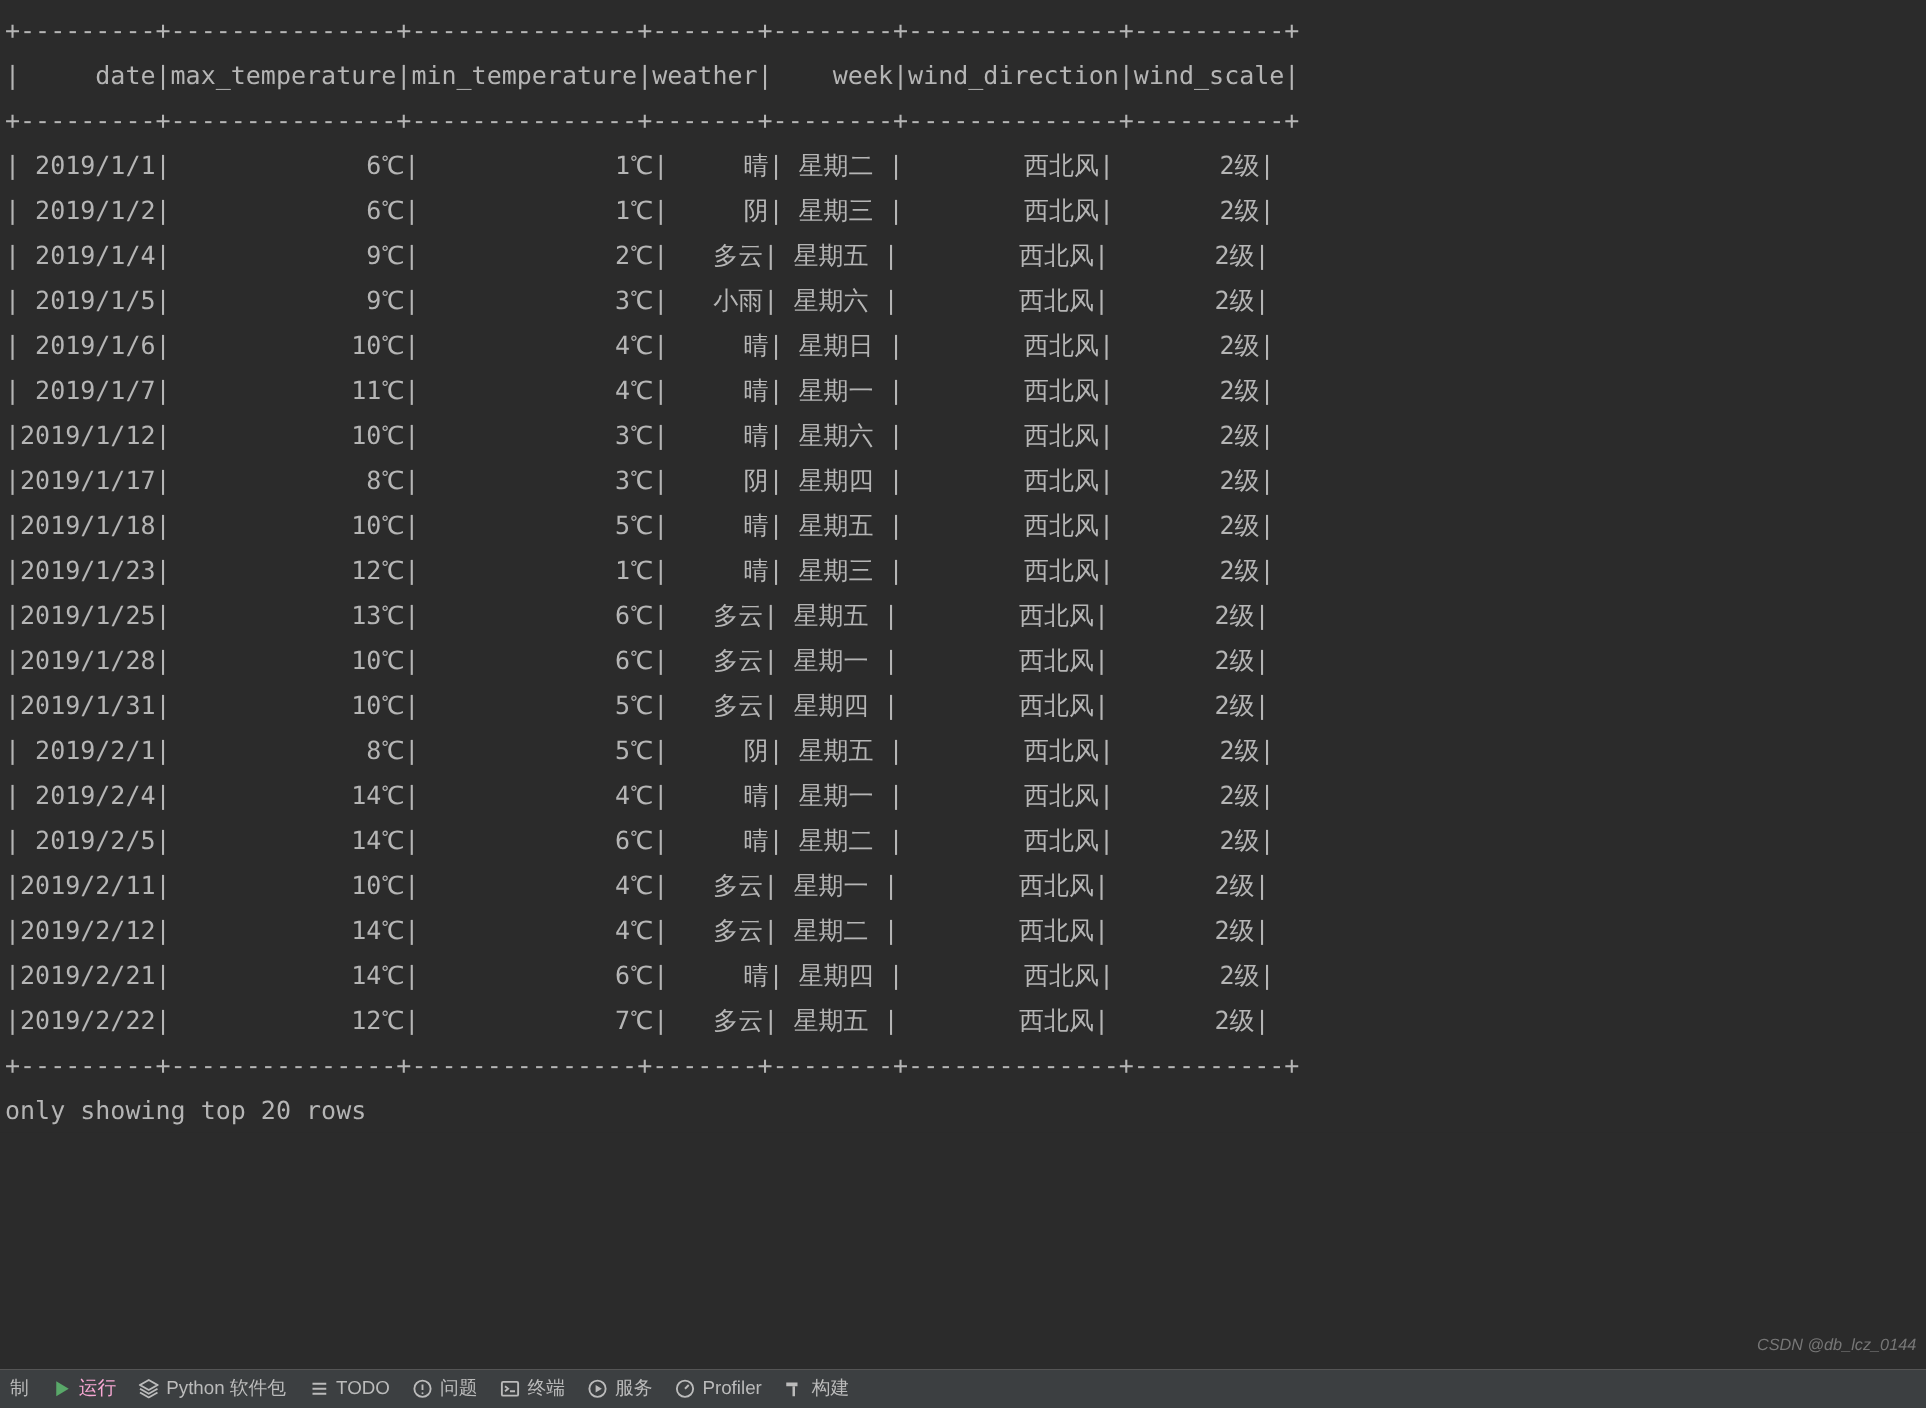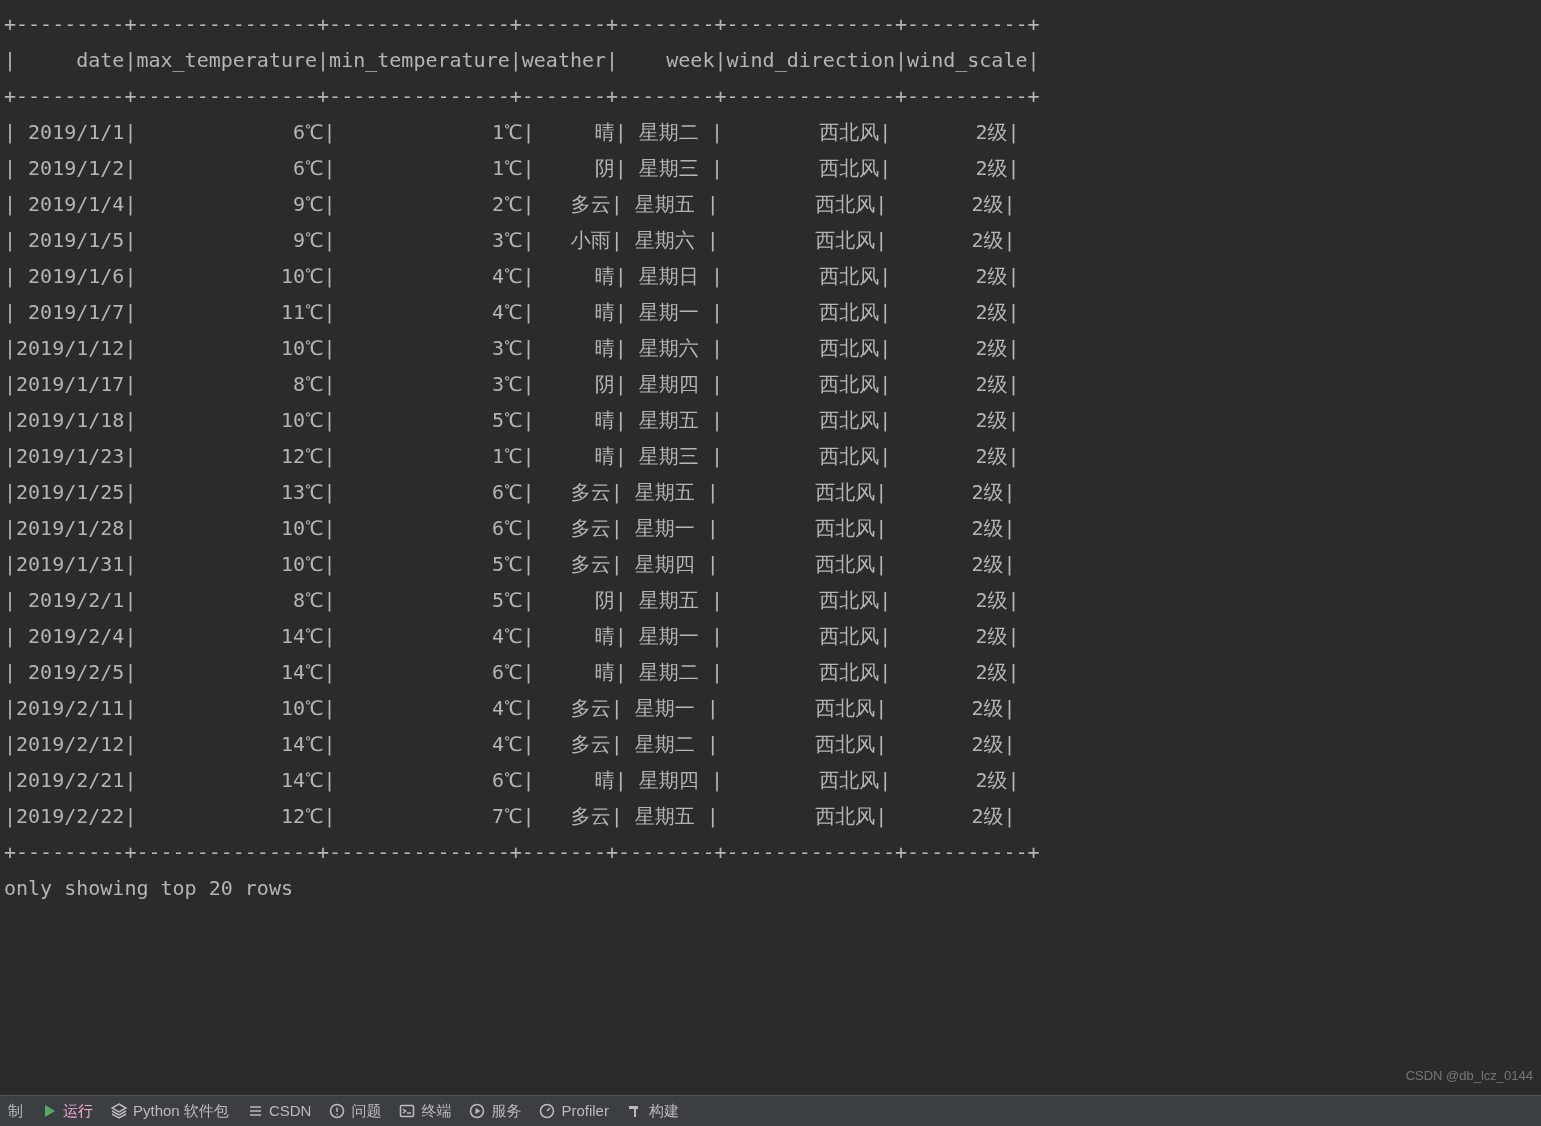--- a/index.html
+++ b/index.html
@@ -43,20 +43,21 @@
   .bottom-bar .item.active { color: #f9a8d4; }
   .bottom-bar .icon { display: inline-flex; width: 16px; height: 16px; }
   .watermark {
     position: fixed;
     right: 8px;
     bottom: 32px;
     font-size: 13px;
     color: #8a8a8a;
     font-family: "Segoe UI", sans-serif;
     opacity: 0.8;
+    font-style: italic;
   }
 </style>
 </head>
 <body>
 
 <div class="console" id="console"><div class="row">+---------+---------------+---------------+-------+--------+--------------+----------+</div><div class="row">|     date|max_temperature|min_temperature|weather|    week|wind_direction|wind_scale|</div><div class="row">+---------+---------------+---------------+-------+--------+--------------+----------+</div><div class="row">| 2019/1/1|             6℃|             1℃|     晴| 星期二 |        西北风|       2级|</div><div class="row">| 2019/1/2|             6℃|             1℃|     阴| 星期三 |        西北风|       2级|</div><div class="row">| 2019/1/4|             9℃|             2℃|   多云| 星期五 |        西北风|       2级|</div><div class="row">| 2019/1/5|             9℃|             3℃|   小雨| 星期六 |        西北风|       2级|</div><div class="row">| 2019/1/6|            10℃|             4℃|     晴| 星期日 |        西北风|       2级|</div><div class="row">| 2019/1/7|            11℃|             4℃|     晴| 星期一 |        西北风|       2级|</div><div class="row">|2019/1/12|            10℃|             3℃|     晴| 星期六 |        西北风|       2级|</div><div class="row">|2019/1/17|             8℃|             3℃|     阴| 星期四 |        西北风|       2级|</div><div class="row">|2019/1/18|            10℃|             5℃|     晴| 星期五 |        西北风|       2级|</div><div class="row">|2019/1/23|            12℃|             1℃|     晴| 星期三 |        西北风|       2级|</div><div class="row">|2019/1/25|            13℃|             6℃|   多云| 星期五 |        西北风|       2级|</div><div class="row">|2019/1/28|            10℃|             6℃|   多云| 星期一 |        西北风|       2级|</div><div class="row">|2019/1/31|            10℃|             5℃|   多云| 星期四 |        西北风|       2级|</div><div class="row">| 2019/2/1|             8℃|             5℃|     阴| 星期五 |        西北风|       2级|</div><div class="row">| 2019/2/4|            14℃|             4℃|     晴| 星期一 |        西北风|       2级|</div><div class="row">| 2019/2/5|            14℃|             6℃|     晴| 星期二 |        西北风|       2级|</div><div class="row">|2019/2/11|            10℃|             4℃|   多云| 星期一 |        西北风|       2级|</div><div class="row">|2019/2/12|            14℃|             4℃|   多云| 星期二 |        西北风|       2级|</div><div class="row">|2019/2/21|            14℃|             6℃|     晴| 星期四 |        西北风|       2级|</div><div class="row">|2019/2/22|            12℃|             7℃|   多云| 星期五 |        西北风|       2级|</div><div class="row">+---------+---------------+---------------+-------+--------+--------------+----------+</div><div class="row">only showing top 20 rows</div></div>
 
 <div class="watermark">CSDN @db_lcz_0144</div>
 
 <div class="bottom-bar" id="bottom-bar">
@@ -82,21 +83,21 @@
       <span>Python 软件包</span>
     </div>
     <div class="item">
       <span class="icon">
         <svg viewBox="0 0 16 16">
           <line x1="3" y1="4" x2="14" y2="4" fill="none" stroke="#bbbbbb" stroke-width="1.5"></line>
           <line x1="3" y1="8" x2="14" y2="8" fill="none" stroke="#bbbbbb" stroke-width="1.5"></line>
           <line x1="3" y1="12" x2="14" y2="12" fill="none" stroke="#bbbbbb" stroke-width="1.5"></line>
         </svg>
       </span>
-      <span>CSDN</span>
+      <span>TODO</span>
     </div>
     <div class="item">
       <span class="icon">
         <svg viewBox="0 0 16 16">
           <circle cx="8" cy="8" r="6.5" fill="none" stroke="#bbbbbb" stroke-width="1.5"></circle>
           <line x1="8" y1="4.5" x2="8" y2="9" fill="none" stroke="#bbbbbb" stroke-width="1.5"></line>
           <circle cx="8" cy="11.5" r="0.8" fill="#bbbbbb"></circle>
         </svg>
       </span>
       <span>问题</span>

